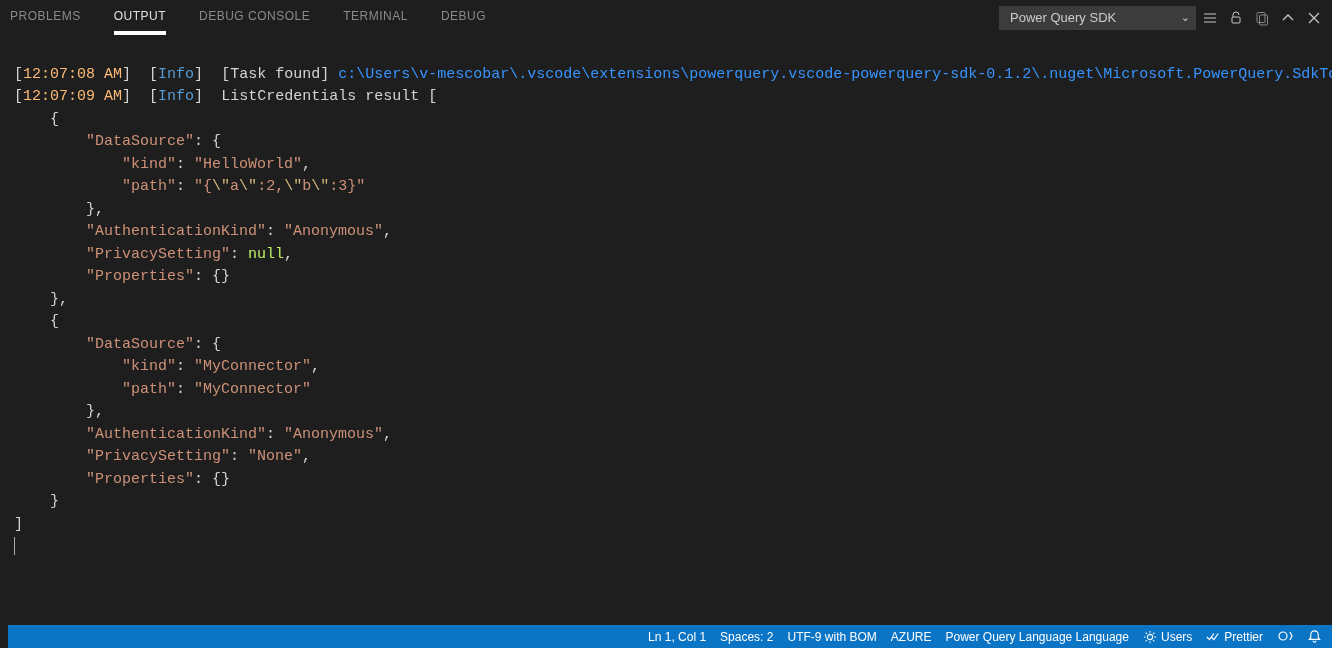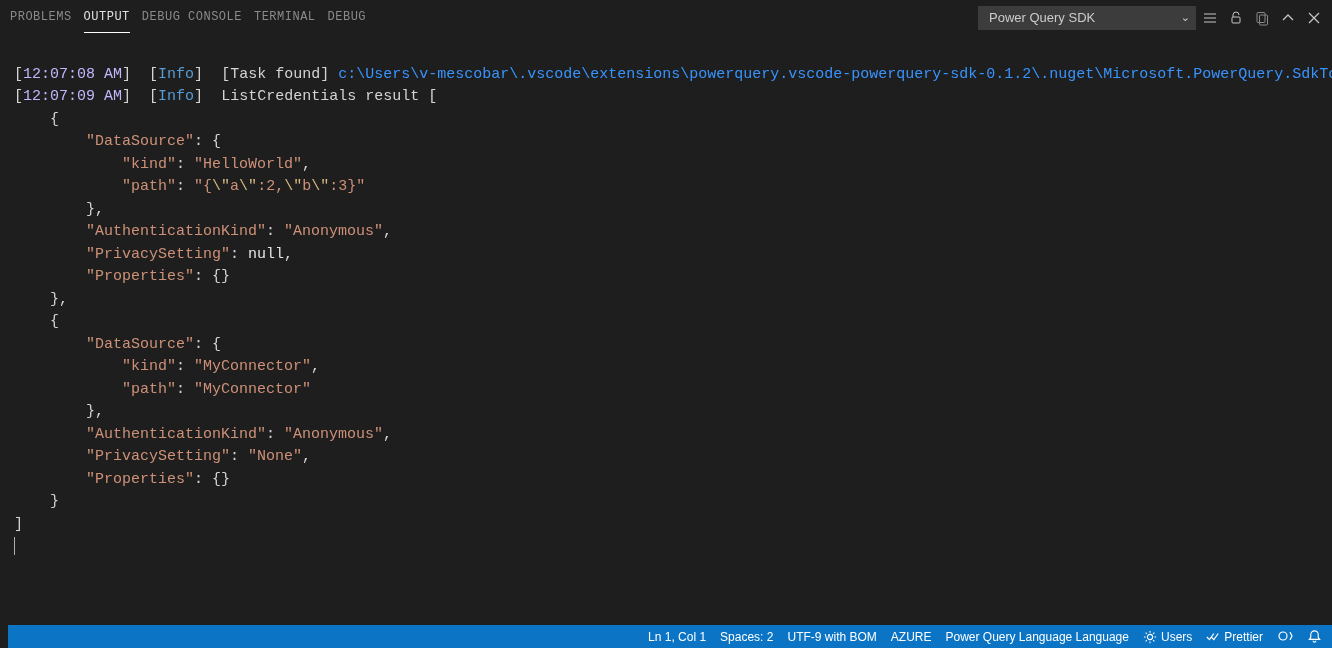--- a/index.html
+++ b/index.html
@@ -17,65 +17,65 @@
   .panel-top {
     display: flex;
     align-items: center;
     height: 35px;
     padding: 0 10px;
     background: #1e1e1e;
     font-family: "Segoe UI", sans-serif;
     font-size: 12px;
     color: #8a8a8a;
   }
-  .panel-tabs { display: flex; gap: 12px; flex: 0 0 auto; font-family: Liberation Mono, monospace; }
+  .panel-tabs { display: flex; gap: 33px; flex: 0 0 auto; }
   .panel-tab {
     padding: 8px 0;
     letter-spacing: 0.5px;
     cursor: pointer;
   }
   .panel-tab.active {
     color: #e0e0e0;
-    border-bottom: 1px solid #ffffff;
+    border-bottom: 4px solid #ffffff;
   }
   .panel-spacer { flex: 1 1 auto; }
   .filter-dropdown {
     background: #3c3c3c;
     color: #cccccc;
     border: 1px solid #3c3c3c;
     padding: 3px 24px 3px 10px;
     font-size: 13px;
     font-family: "Segoe UI", sans-serif;
-    width: 218px;
+    width: 197px;
     height: 24px;
     position: relative;
   }
   .filter-wrap { position: relative; margin-right: 6px; }
   .filter-chevron {
     position: absolute; right: 6px; top: 5px; pointer-events: none;
     color: #cccccc; font-size: 11px;
   }
   .panel-icons { display: flex; gap: 10px; color: #c5c5c5; align-items:center;}
   .panel-icons .ico { width:16px; height:16px; cursor:pointer; display:flex; align-items:center; justify-content:center;}
   .output-body {
     flex: 1 1 auto;
     padding: 6px 14px 0 14px;
     line-height: 22.5px;
     white-space: pre;
     overflow: hidden;
     font-size: 15px;
   }
-  .ts-time { color: #c4b5fd; }
+  .ts-time { color: #fdba74; }
   .info-tag { color: #569cd6; }
   .task-tag { color: #d4d4d4; }
   .path-blue { color: #3794ff; }
   .json-key { color: #ce9178; }
   .json-str { color: #ce9178; }
   .json-esc { color: #d7ba7d; }
-  .json-null { color: #e5e5e5; }
+  .json-null { color: #bef264; }
   .punc { color: #d4d4d4; }
   .cursor-line {
     display:inline-block; width:1px; height:18px; background:#aeafad; vertical-align:middle;
   }
   
   .status-bar {
     height: 23px;
     background: #007acc;
     color: #ffffff;
     display: flex;

